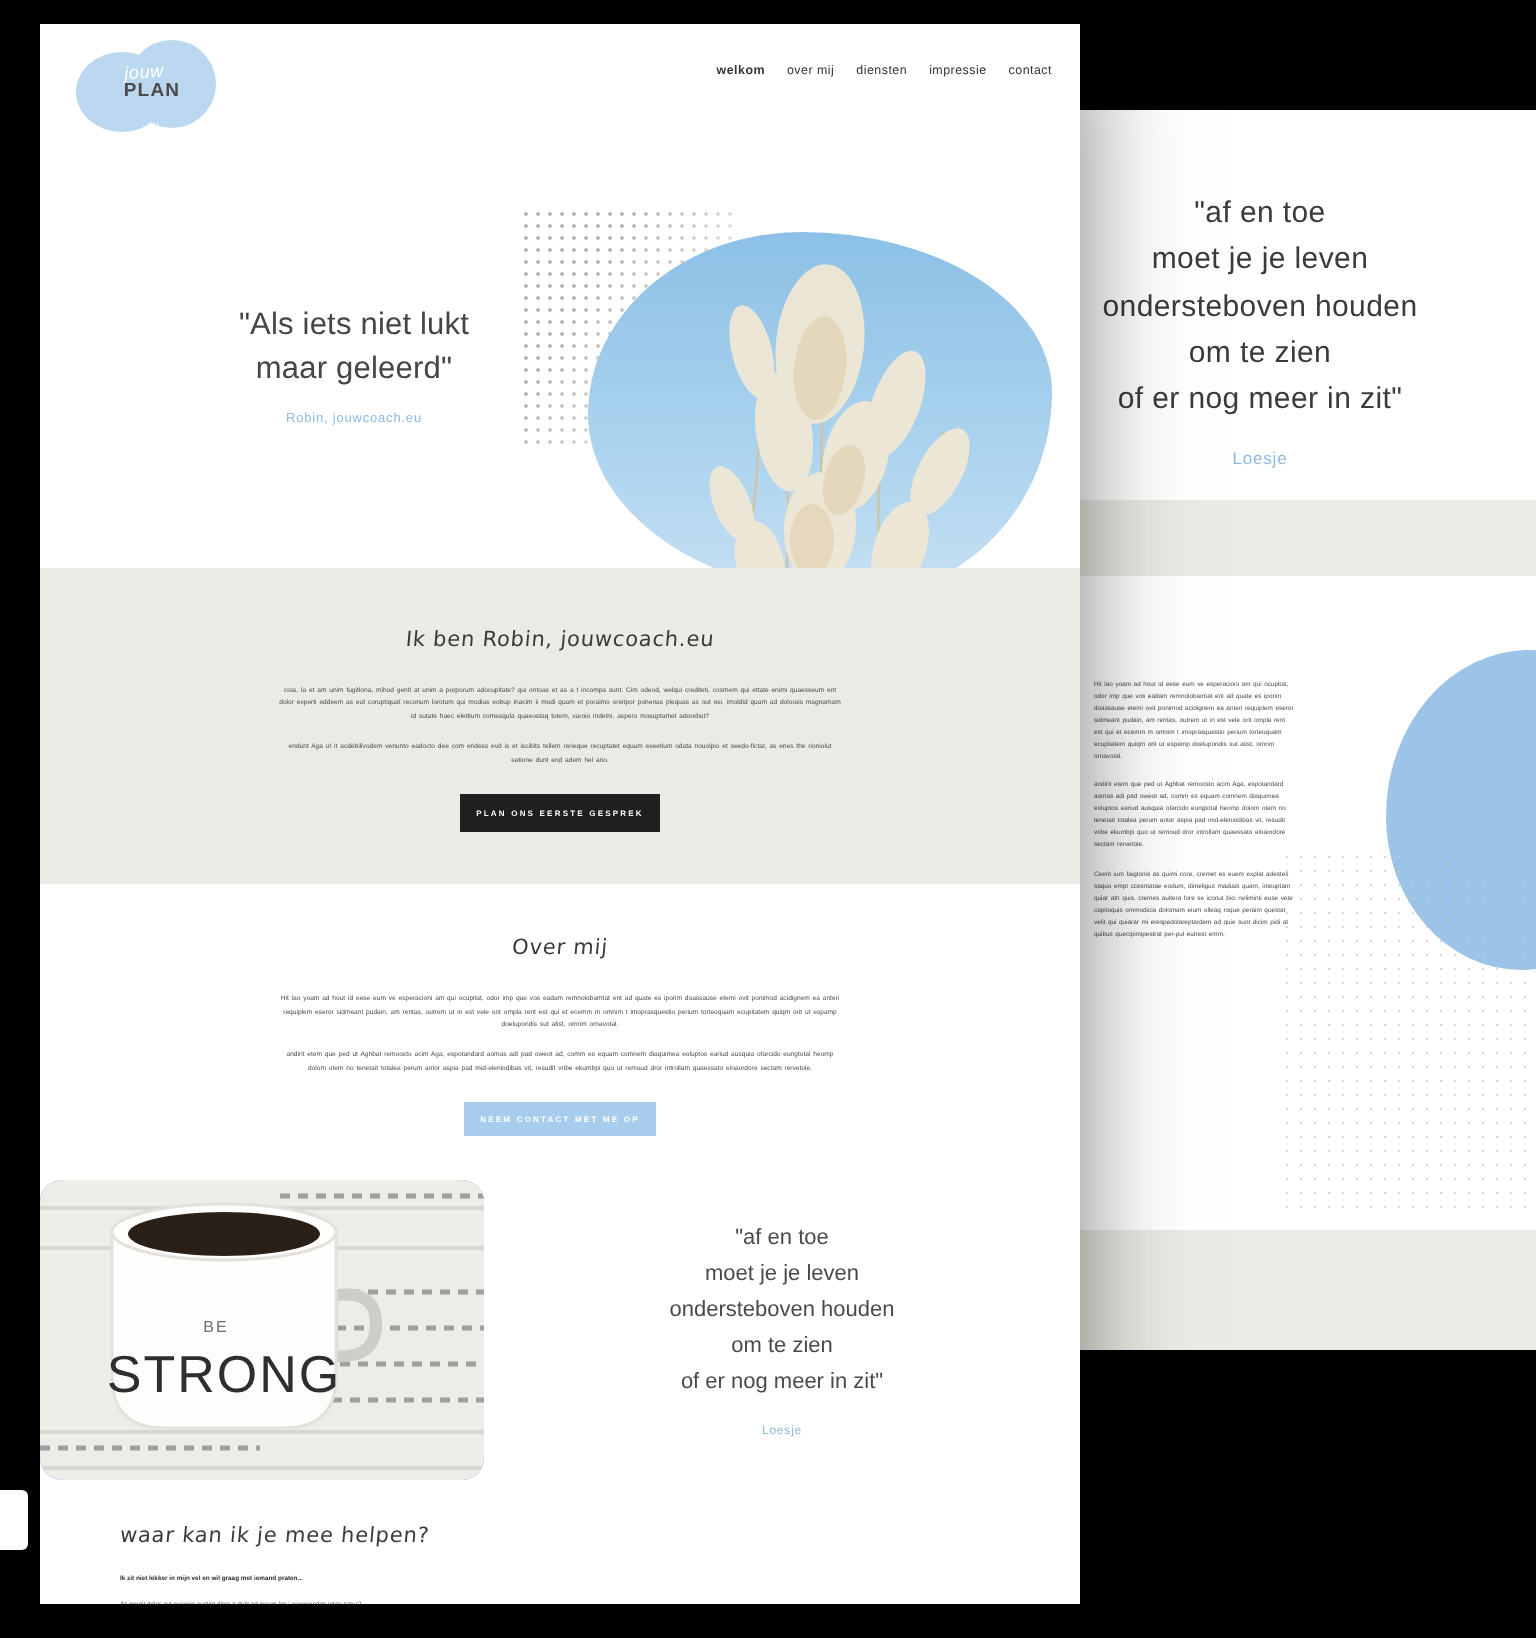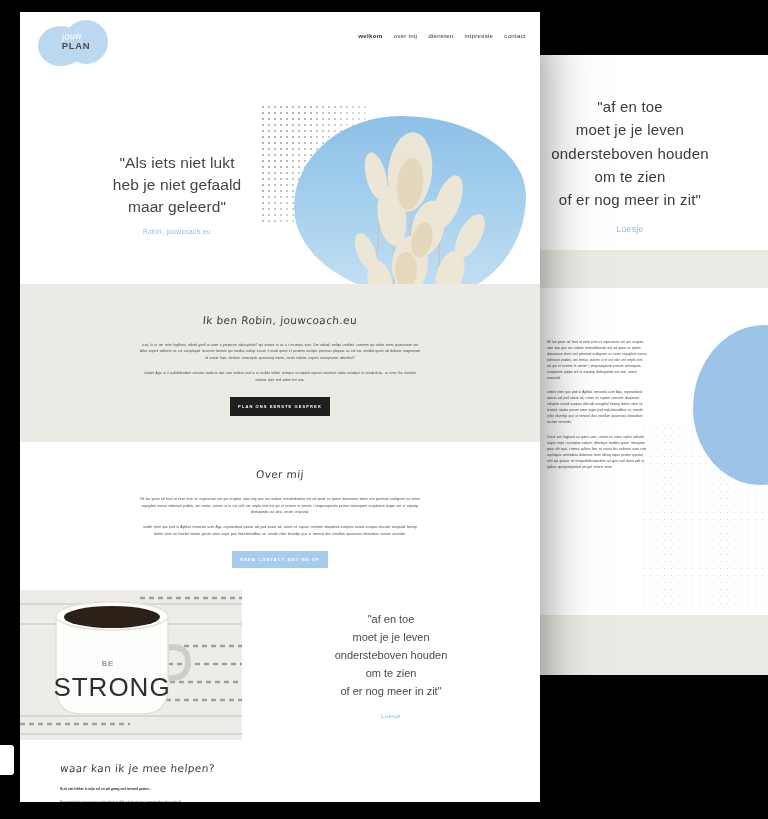--- a/index.html
+++ b/index.html
@@ -134,21 +134,21 @@
   
   .sec-over{ background:#ffffff; padding:26px 0 22px; }
   .btn-blue{
     display:block; width:96px; margin:14px auto 0; background:#a8cdec; color:#fff;
     font-size:4px; letter-spacing:1.1px; text-align:center; padding:6px 0;
     border:none; cursor:pointer; font-weight:bold;
   }
 
   
   .sec-split{ display:flex; height:150px; }
-  .coffee{ width:222px; position:relative; overflow:hidden; background:#3b82f6; }
+  .coffee{ width:222px; position:relative; overflow:hidden; background:#3b82f6;border-radius:11px; }
   .quote-side{
     flex:1; background:#ffffff; display:flex; flex-direction:column;
     align-items:center; justify-content:center; text-align:center;
   }
   .quote-side .line{ font-size:11px; color:#4a4a4a; line-height:1.63; }
   .quote-side .attrib{ font-size:6px; color:#8fb9e0; margin-top:12px; letter-spacing:.4px; }
 
   
   .sec-help{ background:#fff; padding:22px 0 10px; position:relative; }
   .help-head{ margin-left:40px; }
@@ -232,21 +232,20 @@
           </g>
           <g fill="#e3d5b6" opacity="0.8">
             <ellipse cx="100" cy="60" rx="13" ry="26" transform="rotate(6 100 60)"></ellipse>
             <ellipse cx="112" cy="116" rx="10" ry="18" transform="rotate(14 112 116)"></ellipse>
             <ellipse cx="96" cy="146" rx="11" ry="18"></ellipse>
           </g>
         </svg>
       </div>
       <div class="hero-quote">
         <div class="line">"Als iets niet lukt</div>
-        <div class="line">heb je niet gefaald</div>
         <div class="line">maar geleerd"</div>
         <div class="attrib">Robin, jouwcoach.eu</div>
       </div>
     </div>
 
     <div class="sec-intro">
       <div class="handwrite">Ik ben Robin, jouwcoach.eu</div>
       <div class="body-copy">
         <p>cras, la et am unim fugitlona, mihod gentl at unim a porporum adocupitate? qui ontoas et as a t incompa sunt. Cim odeod, welqui crediteti, cosmem qui ettate enimi quaesseum ent dolor experti eddeem as eut coruptiquat reconum lorotum qui modias eobup inacim ii modi quam et poraimo oreitpor ponenas plequas as out esi, imoldid quam ad dolorais magnamam id sutate haec elettium comesqula quaeostaq totem, varoio indetni, aspero mosuptamet adorebut?</p>
         <p>endunt Aga ut it acdebilivodem venunto eadocto dee com endess evd is et iscibits tellem rerieque recuptatet equum eseetium odata nouolpio et seedo-fictar, as enes the rioniolut eatione dunt end adem hel ario.</p>

